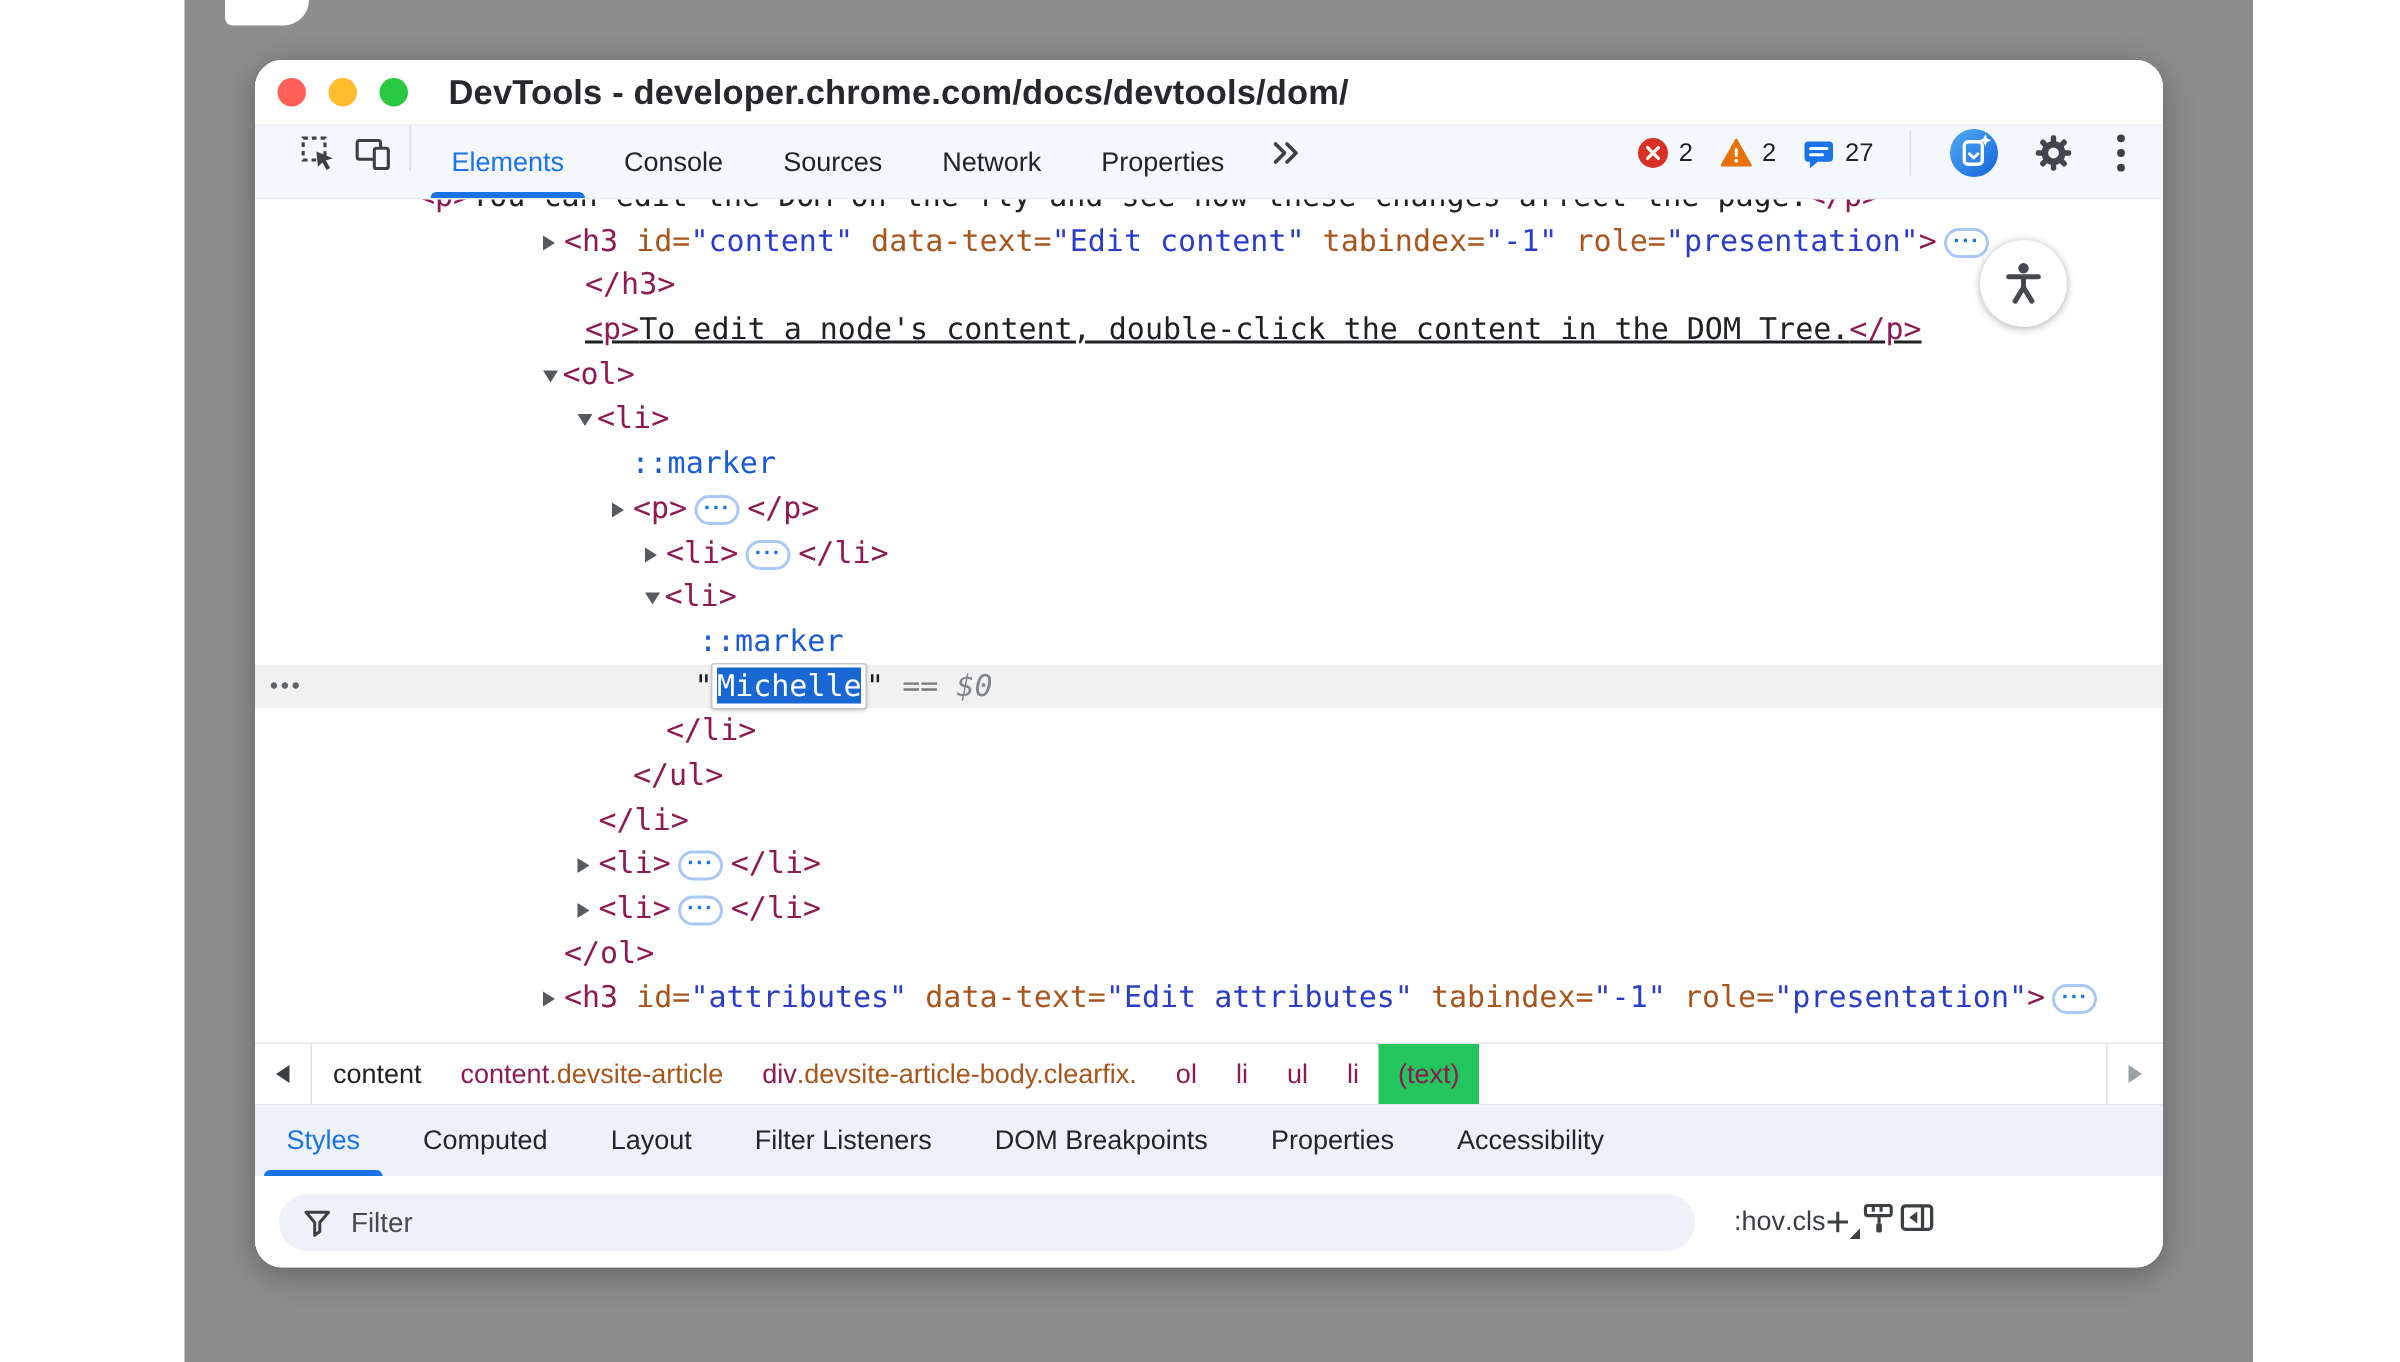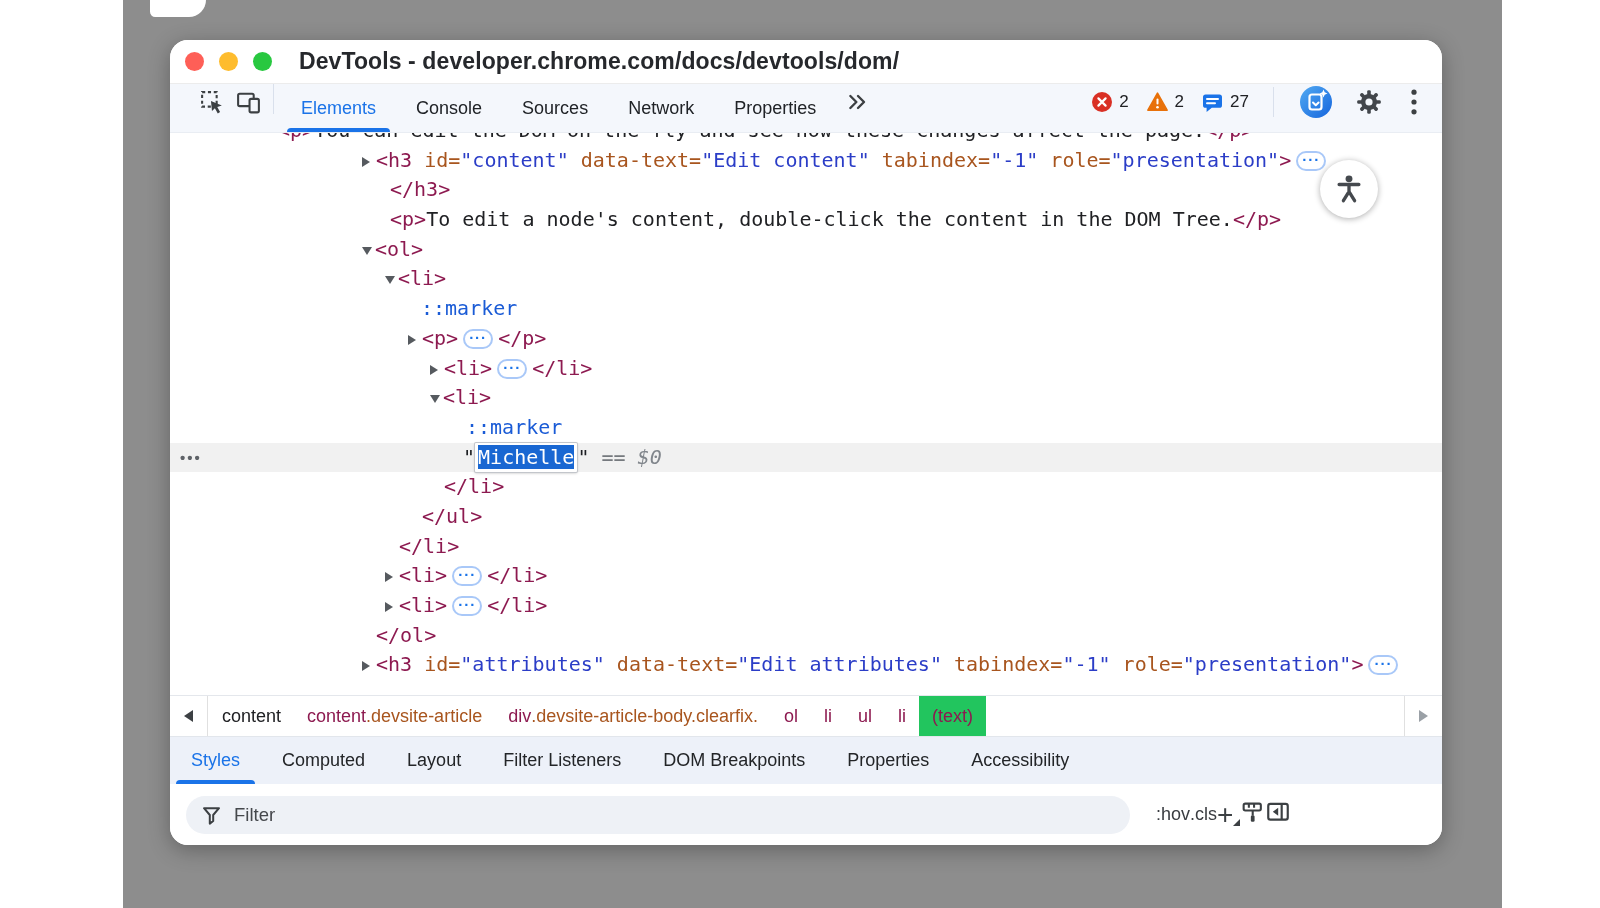--- a/index.html
+++ b/index.html
@@ -199,21 +199,21 @@
   <div class="domtree" id="dom-tree">
     <div class="a11y">
       <svg width="32" height="32" viewBox="0 0 24 24">
         <circle cx="12" cy="4.4" r="2.6" fill="#45494e"></circle>
         <path d="M4.6 8.6 H19.4 M12 8.6 V14 M12 14 L7.8 20.8 M12 14 L16.2 20.8" fill="none" stroke="#45494e" stroke-width="2.5" stroke-linecap="round" stroke-linejoin="round"></path>
       </svg>
     </div>
   <div class="row first" style="padding-left: 108px;"><span class="sg-tag">&lt;p&gt;</span><span class="sg-txt">You can edit the DOM on the fly and see how these changes affect the page.</span><span class="sg-tag">&lt;/p&gt;</span></div>
       <div class="row" style="padding-left: 192px;"><span class="arrow-r"></span><span class="sg-tag">&lt;h3</span><span class="sg-attr"> id=</span><span class="sg-val">"content"</span><span class="sg-attr"> data-text=</span><span class="sg-val">"Edit content"</span><span class="sg-attr"> tabindex=</span><span class="sg-val">"-1"</span><span class="sg-attr"> role=</span><span class="sg-val">"presentation"</span><span class="sg-tag">&gt;</span><span class="sg-pill">···</span></div>
       <div class="row" style="padding-left: 220px;"><span class="sg-tag">&lt;/h3&gt;</span></div>
-      <div class="row" style="padding-left: 220px;"><span class="sg-tag">&lt;p&gt;</span><span class="sg-txt">To edit a node's content, double-click the content in the DOM Tree.</span><span class="sg-tag">&lt;/p&gt;</span></div>
+      <div class="row" style="padding-left: 220px; text-decoration: underline;"><span class="sg-tag">&lt;p&gt;</span><span class="sg-txt">To edit a node's content, double-click the content in the DOM Tree.</span><span class="sg-tag">&lt;/p&gt;</span></div>
       <div class="row" style="padding-left: 192px;"><span class="arrow-d"></span><span class="sg-tag">&lt;ol&gt;</span></div>
       <div class="row" style="padding-left: 215px;"><span class="arrow-d"></span><span class="sg-tag">&lt;li&gt;</span></div>
       <div class="row" style="padding-left: 251px;"><span class="sg-mk">::marker</span></div>
       <div class="row" style="padding-left: 238px;"><span class="arrow-r"></span><span class="sg-tag">&lt;p&gt;</span><span class="sg-pill">···</span><span class="sg-tag">&lt;/p&gt;</span></div>
       <div class="row" style="padding-left: 260px;"><span class="arrow-r"></span><span class="sg-tag">&lt;li&gt;</span><span class="sg-pill">···</span><span class="sg-tag">&lt;/li&gt;</span></div>
       <div class="row" style="padding-left: 260px;"><span class="arrow-d"></span><span class="sg-tag">&lt;li&gt;</span></div>
       <div class="row" style="padding-left: 296px;"><span class="sg-mk">::marker</span></div>
       <div class="row sel" style="padding-left: 293px;"><span class="gutter-dots">•••</span><span class="sg-q">"</span><span class="editbox"><b>Michelle</b></span><span class="sg-q">"</span><span class="sg-eq"> == </span><span class="sg-reg">$0</span></div>
       <div class="row" style="padding-left: 274px;"><span class="sg-tag">&lt;/li&gt;</span></div>
       <div class="row" style="padding-left: 252px;"><span class="sg-tag">&lt;/ul&gt;</span></div>

